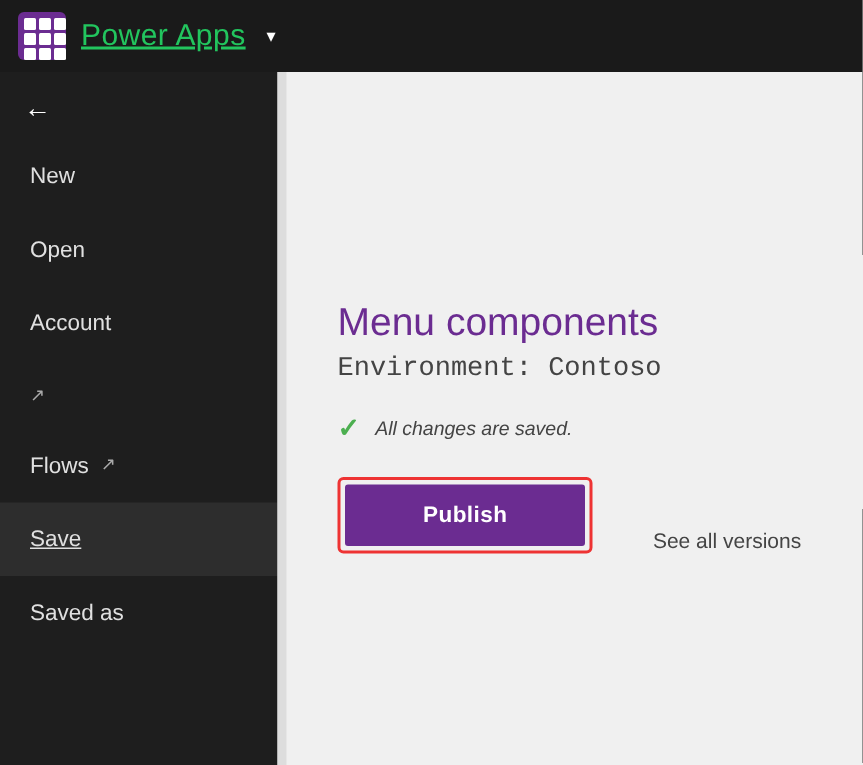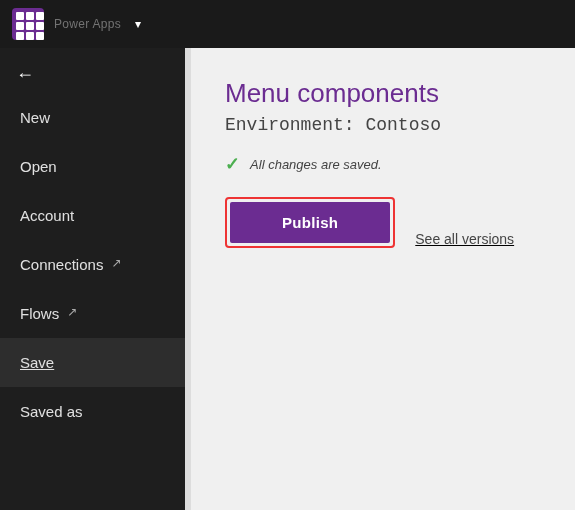--- a/index.html
+++ b/index.html
@@ -33,24 +33,25 @@
       grid-template-rows: repeat(3,8px);
       gap: 2px;
       padding: 4px;
       cursor: pointer;
     }
     .waffle-dot {
       background: white;
       border-radius: 1px;
     }
     .app-title {
-      color: #737373;
-      font-size: 12px;
+      color: #22c55e;
+      font-size: 20px;
       font-weight: 400;
       letter-spacing: 0.3px;
+      text-decoration: underline;
     }
     .app-title-caret {
       color: white;
       font-size: 12px;
       margin-left: 4px;
     }
 
     
     .main-content {
       display: flex;
@@ -95,20 +96,21 @@
     }
 
     
     .right-panel {
       flex: 1;
       background: #f0f0f0;
       display: flex;
       flex-direction: column;
       padding: 30px 16px 20px 30px;
       position: relative;
+      justify-content: center;
     }
     .scroll-indicator {
       position: absolute;
       left: 0;
       top: 0;
       bottom: 0;
       width: 6px;
       background: #ddd;
     }
     .panel-content {
@@ -143,22 +145,21 @@
       font-weight: bold;
     }
     .saved-text {
       font-size: 13px;
       color: #444;
       font-style: italic;
     }
     .action-row {
       display: flex;
       align-items: center;
-      gap: 20px;
-      text-decoration: underline;
+      gap: 40px;
     }
     .publish-btn-wrapper {
       border: 2.5px solid #e33;
       padding: 3px;
       border-radius: 4px;
     }
     .publish-btn {
       background: #6b2c91;
       color: white;
       border: none;
@@ -206,21 +207,20 @@
     <div class="nav-item">
       <span>New</span>
     </div>
     <div class="nav-item">
       <span>Open</span>
     </div>
     <div class="nav-item">
       <span>Account</span>
     </div>
     <div class="nav-item">
-      <span>Connections</span>
       <span class="ext-icon">↗</span>
     </div>
     <div class="nav-item">
       <span>Flows</span>
       <span class="ext-icon">↗</span>
     </div>
     <div class="nav-item active">
       <span>Save</span>
     </div>
     <div class="nav-item">

